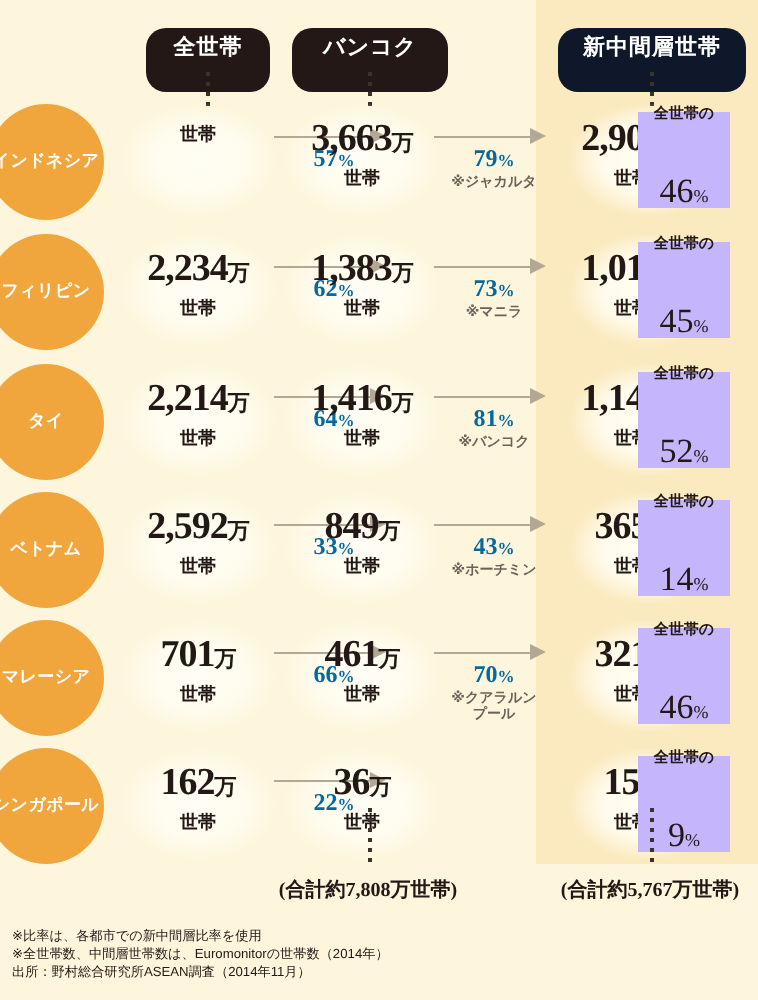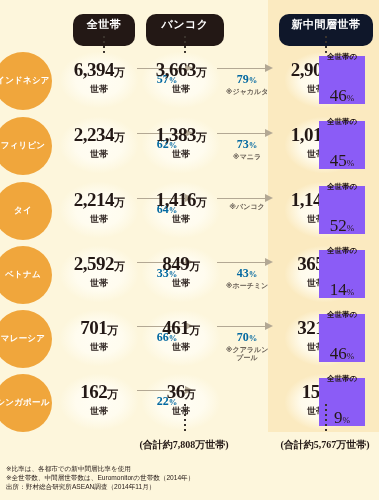--- a/index.html
+++ b/index.html
@@ -70,21 +70,21 @@
     border-left:8px solid #B3A894;border-top:4px solid transparent;border-bottom:4px solid transparent;
   }
   .pct{
     text-align:center;font-size:12px;font-weight:bold;color:#0369a1;
     line-height:14px;font-family:"Liberation Serif","DejaVu Serif",serif;
   }
   .pct .sm{font-size:8.5px;}
   .city{text-align:center;font-size:7px;color:#6b6258;line-height:8px;margin-top:1px;font-weight:bold;}
   
   .wbox{
-    position:absolute;left:319px;top:6px;width:46px;height:48px;background:#8b5cf6;
+    position:absolute;left:319px;top:6px;width:46px;height:48px;background:#c4b5fd;
     display:flex;flex-direction:column;align-items:center;justify-content:center;gap:24px;
   }
   .wbox .lbl{font-size:7.5px;font-weight:bold;color:#231815;line-height:10px;}
   .wbox .big{font-size:17px;font-weight:normal;color:#231815;line-height:19px;font-family:"Liberation Serif","DejaVu Serif",serif;}
   .wbox .big .sm{font-size:9px;}
   
   .total{
     position:absolute;top:438px;font-size:10px;color:#231815;font-weight:bold;
     text-align:center;width:150px;font-family:"Liberation Serif","DejaVu Serif",serif;
   }
@@ -109,21 +109,20 @@
 <div class="dots" id="dots-mid"></div>
 <div class="dots" id="dots-new"></div>
 
 <div id="rows-container">
     <div class="row panel" style="top: 50px;">
       <div class="circle">インドネシア</div>
       <div class="glow g-all"></div>
       <div class="glow g-mid"></div>
       <div class="glow g-new"></div>
       <div class="numcell n-all">
-        <div class="num">6,394<span class="man">万</span></div>
         <div class="setai">世帯</div>
       </div>
       <div class="arrowbox a1">
         <div class="arrowline"></div>
         <div class="pct">57<span class="sm">%</span></div>
       </div>
       <div class="numcell n-mid">
         <div class="num">3,663<span class="man">万</span></div>
         <div class="setai">世帯</div>
       </div>
@@ -188,20 +187,21 @@
       <div class="arrowbox a1">
         <div class="arrowline"></div>
         <div class="pct">64<span class="sm">%</span></div>
       </div>
       <div class="numcell n-mid">
         <div class="num">1,416<span class="man">万</span></div>
         <div class="setai">世帯</div>
       </div>
       <div class="arrowbox a2">
         <div class="arrowline"></div>
+        <div class="pct">81<span class="sm">%</span></div>
         <div class="city">
           <div>※バンコク</div>
         </div>
       </div>
       <div class="numcell n-new">
         <div class="num">1,142<span class="man">万</span></div>
         <div class="setai">世帯</div>
       </div>
       <div class="wbox">
         <div class="lbl">全世帯の</div>

